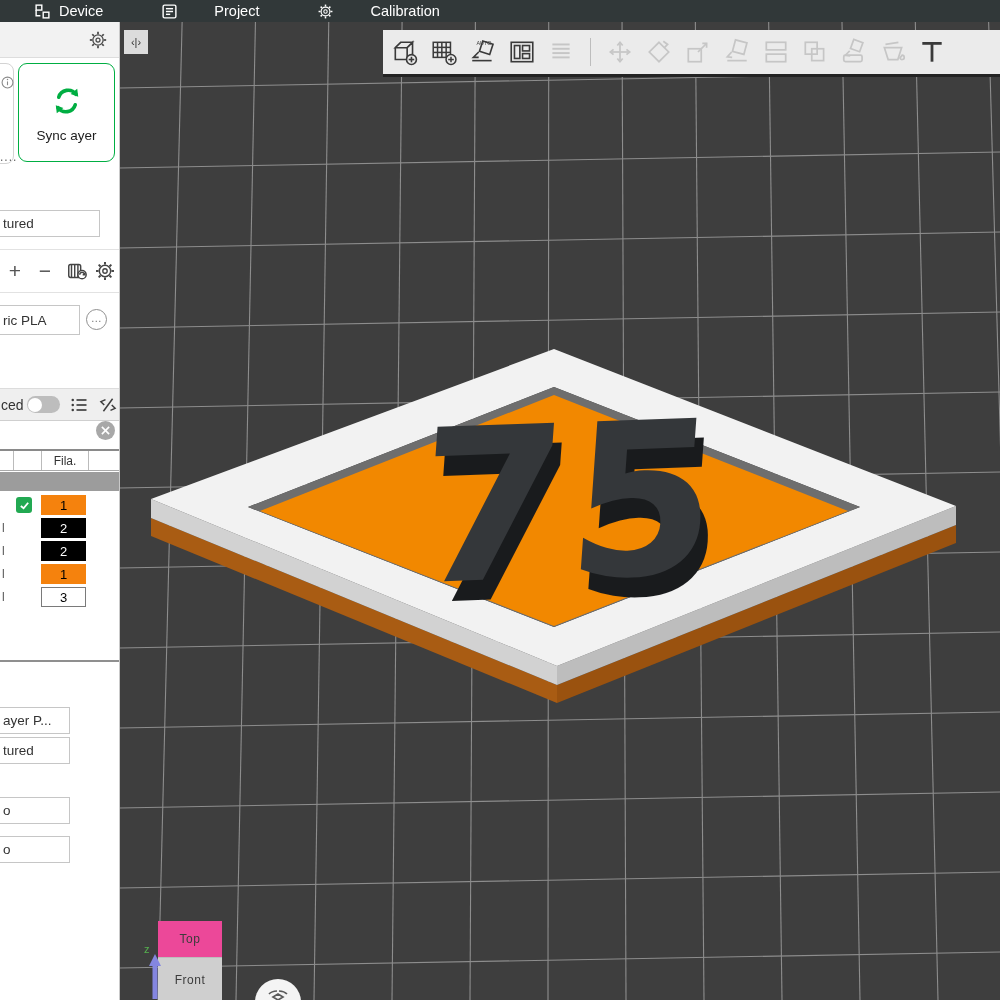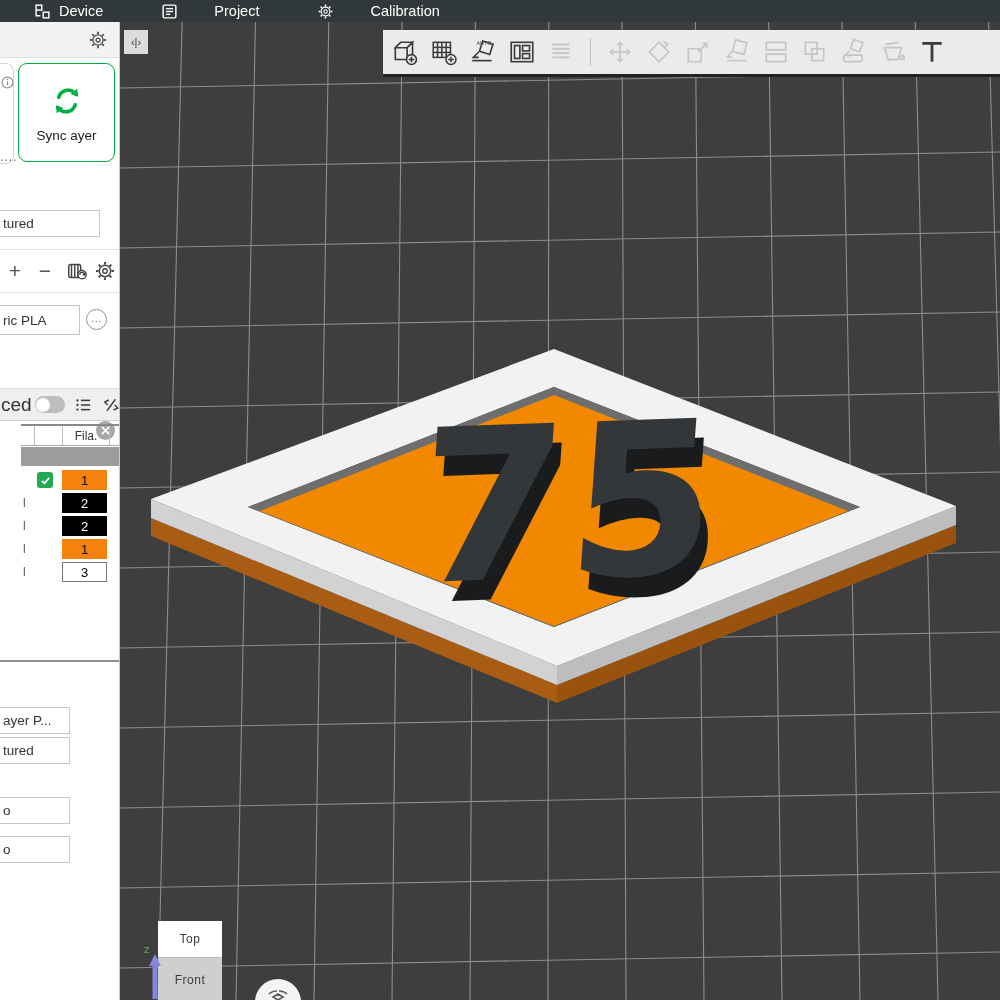--- a/index.html
+++ b/index.html
@@ -38,28 +38,28 @@
   .fld-opt2{left:-60px;top:814px;width:130px;height:27px;padding-left:62px;}
   .iconrow{position:absolute;left:0;top:227px;width:120px;height:42px;border-top:1px solid #e2e2e2;
            border-bottom:1px solid #e2e2e2;display:flex;align-items:center;color:#444;}
   .iconrow .pm{font-size:21px;color:#555;width:30px;text-align:center;cursor:pointer;}
   .iconrow .svgbtn{width:22px;height:22px;margin-left:6px;cursor:pointer;}
   .ellipsis-btn{position:absolute;left:86px;top:287px;width:21px;height:21px;border:1.3px solid #8f8f8f;
                 border-radius:50%;box-sizing:border-box;color:#777;font-size:11px;line-height:17px;
                 text-align:center;letter-spacing:0.5px;cursor:pointer;}
   .advrow{position:absolute;left:0;top:366px;width:120px;height:31px;background:#efefef;
           border-top:1px solid #dcdcdc;border-bottom:1px solid #cfcfcf;display:flex;align-items:center;}
-  .adv-label{font-size:19px;color:#333;margin-left:1px;}
+  .adv-label{font-size:14px;color:#333;margin-left:1px;}
   .toggle{width:33px;height:17px;border-radius:9px;background:#bdbdbd;position:relative;margin-left:3px;cursor:pointer;}
   .toggle .knob{position:absolute;left:1.5px;top:1.5px;width:14px;height:14px;border-radius:50%;background:#fff;}
   .advrow .svgbtn{width:20px;height:20px;color:#3d3d3d;margin-left:9px;cursor:pointer;}
   .close-btn{position:absolute;left:96px;top:399px;width:19px;height:19px;border-radius:50%;background:#a8a8a8;
              color:#fff;display:flex;align-items:center;justify-content:center;cursor:pointer;}
   
-  .ftable{position:absolute;left:0;top:402px;width:120px;padding-left:21px;}
+  .ftable{position:absolute;left:0;top:427px;width:120px;}
   .ft-header{display:flex;height:19px;border-top:2px solid #8a8a8a;border-bottom:1px solid #a9a9a9;
              font-size:12px;color:#333;align-items:center;}
   .ft-c1{width:13px;border-right:1px solid #bbb;height:100%;}
   .ft-c2{width:27px;border-right:1px solid #bbb;height:100%;}
   .ft-c3{width:46px;border-right:1px solid #bbb;height:100%;display:flex;align-items:center;justify-content:center;}
   .ft-grayrow{height:19px;background:#9c9c9c;margin-top:1px;}
   .ft-rows{margin-top:3px;}
   .ft-row{position:relative;height:23px;}
   .ft-label{position:absolute;left:2px;top:4px;font-size:12px;color:#555;width:10px;overflow:hidden;}
   .ft-check{position:absolute;left:16px;top:3px;width:16px;height:16px;border-radius:3px;background:#22a952;
@@ -75,21 +75,21 @@
   .collapse-btn{position:absolute;left:4px;top:8px;width:24px;height:24px;background:#dcdcdc;color:#333;
                 font-size:11px;display:flex;align-items:center;justify-content:center;cursor:pointer;z-index:5;}
   .toolbar{position:absolute;left:263px;top:8px;right:0;height:44px;background:#ebebeb;
            border-bottom:3px solid #232323;display:flex;align-items:center;gap:11px;padding-left:8px;z-index:5;}
   .ticon{width:28px;height:28px;color:#3a3a3a;flex:none;cursor:pointer;}
   .ticon.disabled{color:#c6c6c6;}
   .tsep{width:1px;height:28px;background:#bdbdbd;margin:0 4px;flex:none;}
   .navcube{position:absolute;left:38px;top:899px;width:64px;z-index:5;}
   .nc-face{width:64px;display:flex;align-items:center;justify-content:center;
            font-size:12px;color:#3c3c3c;letter-spacing:0.5px;cursor:pointer;}
-  .nc-top{height:36px;background:#ffffff;border-bottom:1px solid #bdbdbd;}
+  .nc-top{height:36px;background:#ec4899;border-bottom:1px solid #bdbdbd;}
   .nc-front{height:44px;background:#cfcfcf;}
   .z-label{position:absolute;left:24px;top:921px;color:#55b24e;font-size:11px;z-index:6;}
   .z-arrow{position:absolute;left:28px;top:932px;z-index:6;}
   .orbit-btn{position:absolute;left:135px;top:957px;width:46px;height:46px;border-radius:50%;background:#f4f4f4;
              display:flex;align-items:flex-start;justify-content:center;z-index:5;cursor:pointer;}
   .orbit-btn svg{margin-top:6px;}
   .model-num{font-family:"DejaVu Sans",sans-serif;font-weight:bold;font-size:212px;letter-spacing:4px;}
 </style>
 </head>
 <body>

